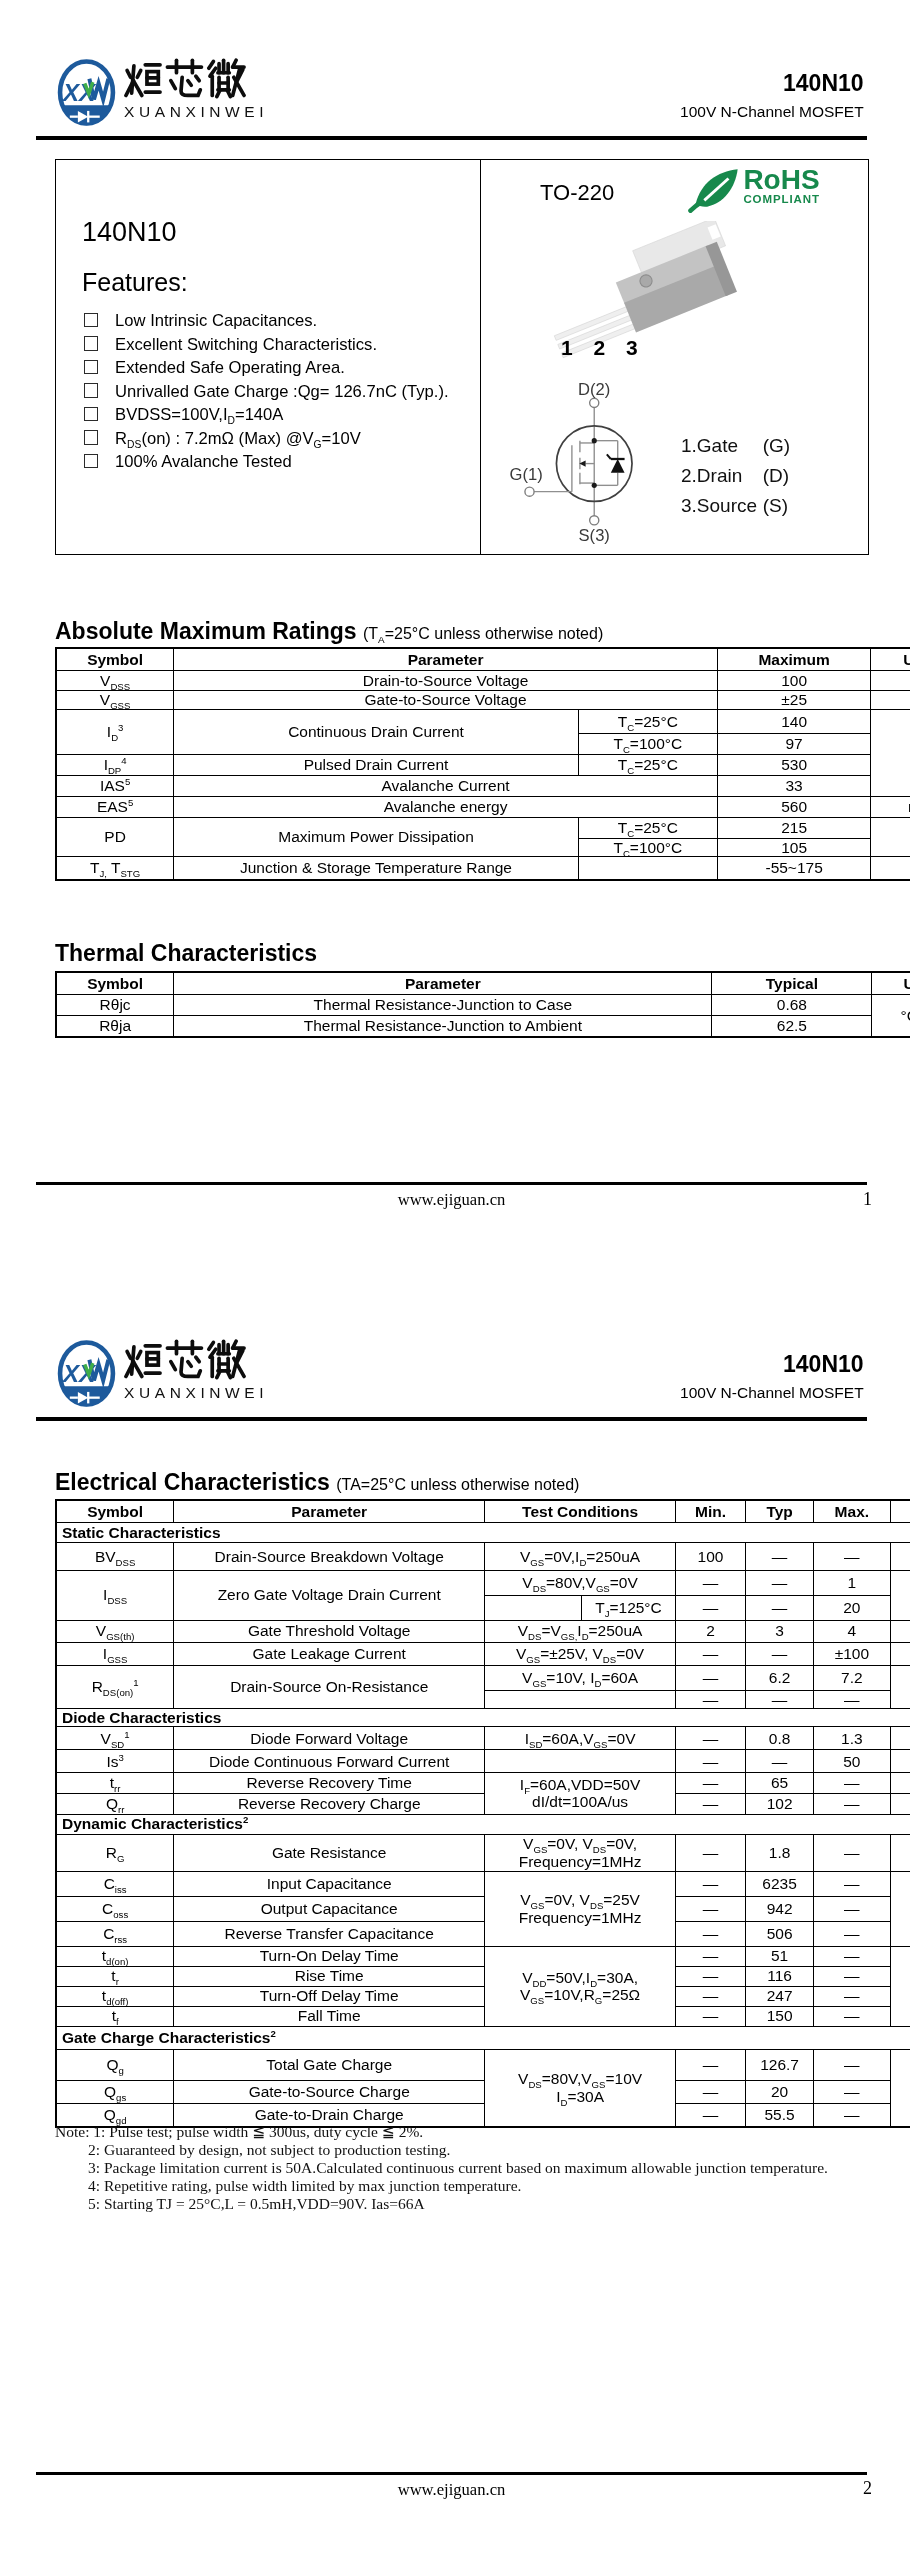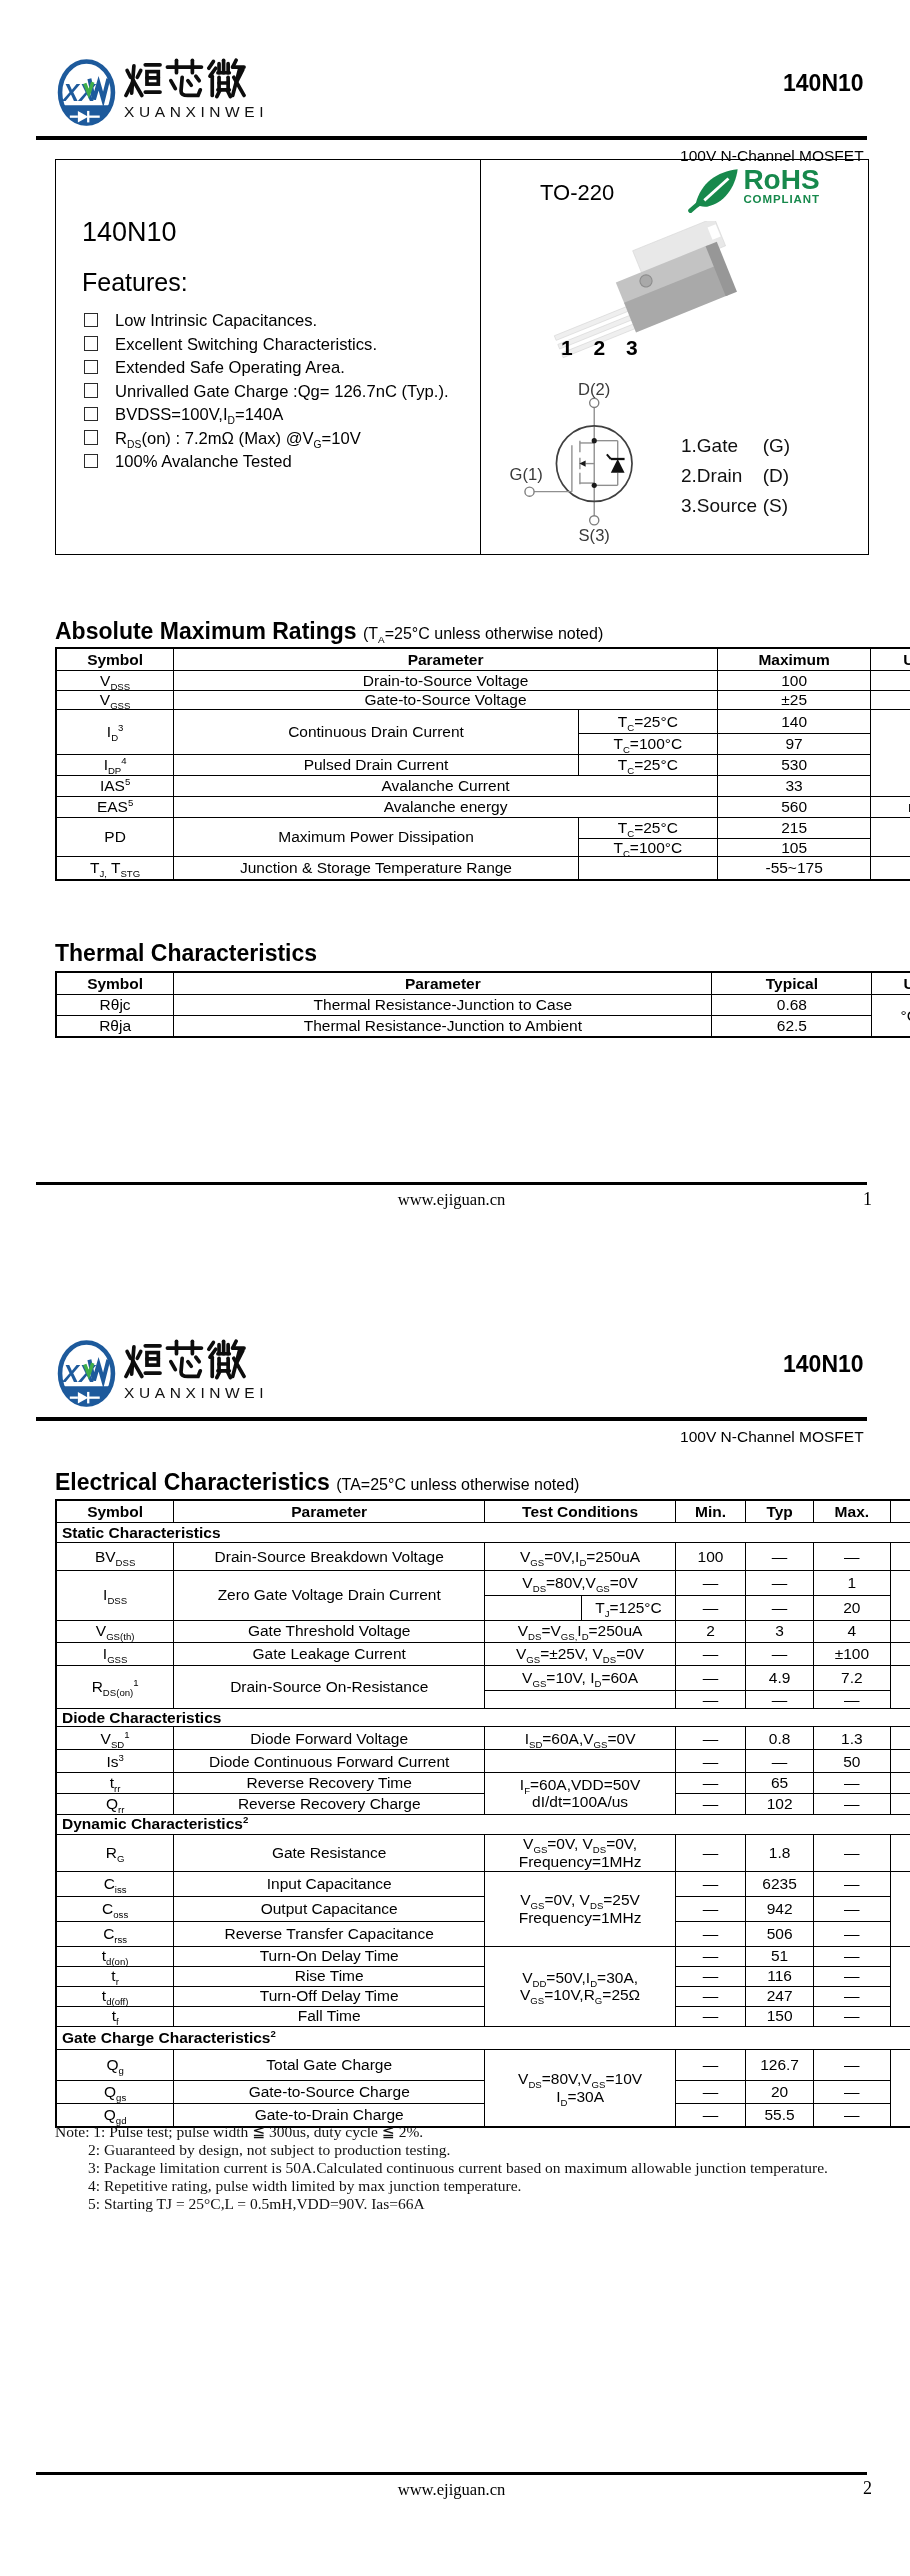--- a/index.html
+++ b/index.html
@@ -8,21 +8,21 @@
   sub{font-size:0.62em;line-height:0;}
   sup{font-size:0.62em;line-height:0;}
 
   
   .pg-header{position:absolute;left:36px;width:831px;height:83px;}
   .hdr-rule{position:absolute;left:0;top:81px;width:831px;height:4px;background:#000;}
   .logo-wrap{position:absolute;left:21px;top:3.4px;display:flex;}
   .brand-col{margin-left:8px;}
   .brand-en{letter-spacing:4.6px;font-size:15.5px;color:#111;margin-top:1.1px;text-align:center;}
   .hdr-part{position:absolute;right:3.4px;top:15px;font-size:23px;font-weight:bold;text-align:right;}
-  .hdr-sub{position:absolute;right:3.4px;top:48px;font-size:15.5px;text-align:right;margin-top:44px;}
+  .hdr-sub{position:absolute;right:3.4px;top:48px;font-size:15.5px;text-align:right;}
 
   
   .features-box{position:absolute;left:55px;top:159px;width:812px;height:394px;border:1.1px solid #000;}
   .fb-divider{position:absolute;left:424px;top:0;width:1.1px;height:100%;background:#000;}
   .fb-part{position:absolute;left:26px;top:57px;font-size:27px;}
   .fb-title{position:absolute;left:26px;top:108px;font-size:25px;}
   .feat-list{position:absolute;left:27.5px;top:151px;}
   .feat-item{display:flex;align-items:flex-start;height:23.5px;font-size:16.6px;}
   .cbx{width:12.6px;height:12.6px;border:1.7px solid #2b2b2b;margin:1.7px 17px 0 0;flex:0 0 auto;}
 
@@ -478,21 +478,21 @@
       <td>—</td>
             <td>—</td>
       <td>±100</td>
             <td>nA</td>
     </tr>
     <tr class="r44">
       <td rowspan="2">R<sub>DS(on)</sub><sup>1</sup></td>
       <td rowspan="2" class="pl">Drain-Source On-Resistance</td>
       <td colspan="2" class="pl">V<sub>GS</sub>=10V, I<sub>D</sub>=60A</td>
       <td>—</td>
-            <td>4.9</td>
+            <td>6.2</td>
       <td>7.2</td>
       <td rowspan="2">mΩ</td>
     </tr>
     <tr class="r30">
       <td colspan="2"></td>
       <td>—</td>
             <td>—</td>
       <td>—</td>
     </tr>
     <tr class="band r32">

